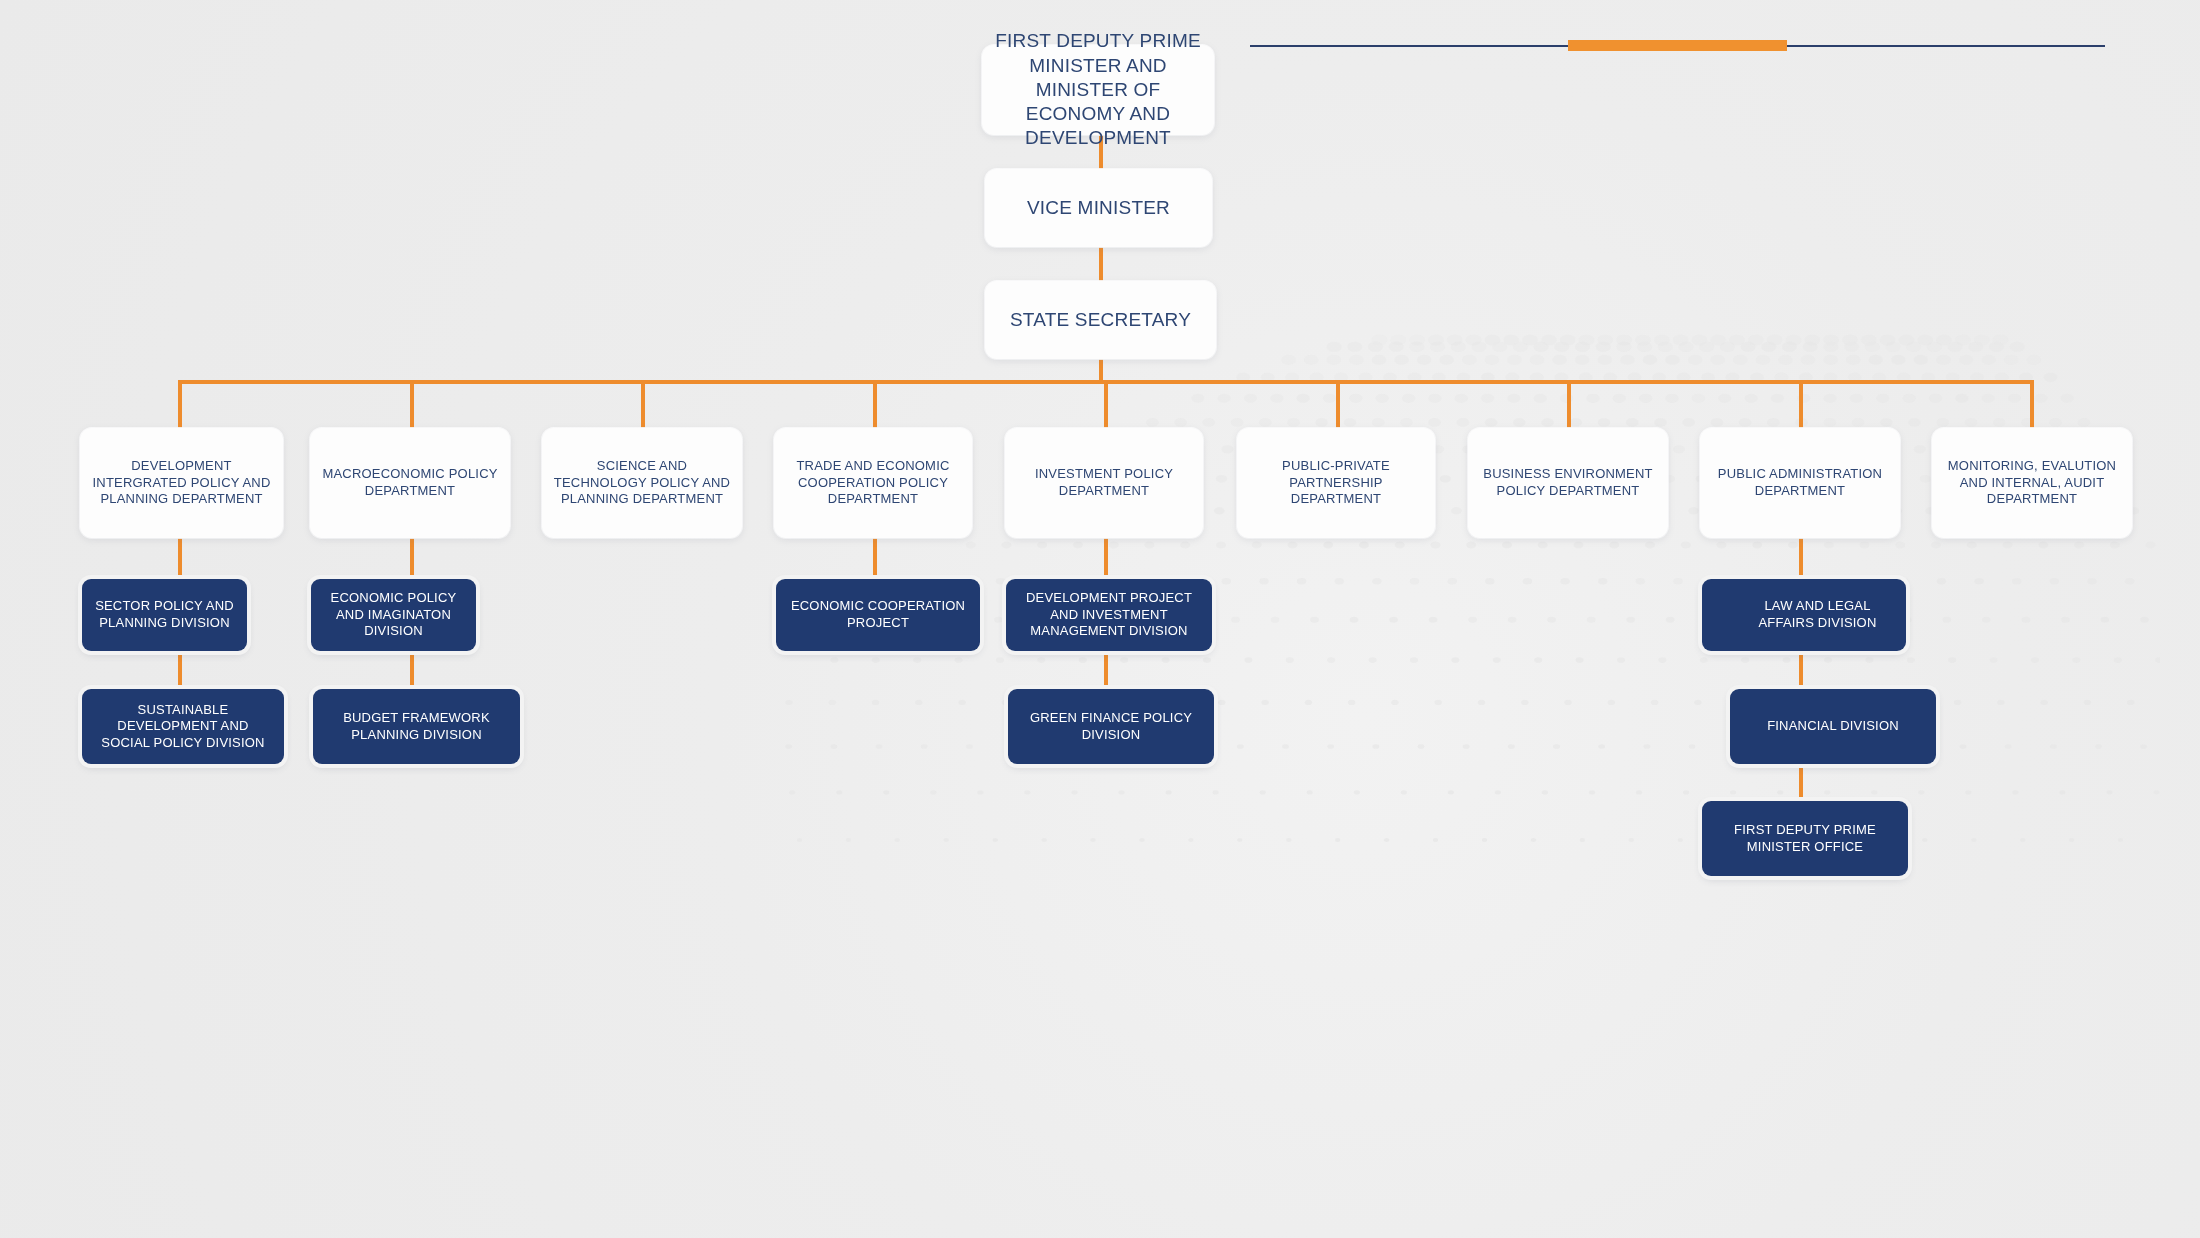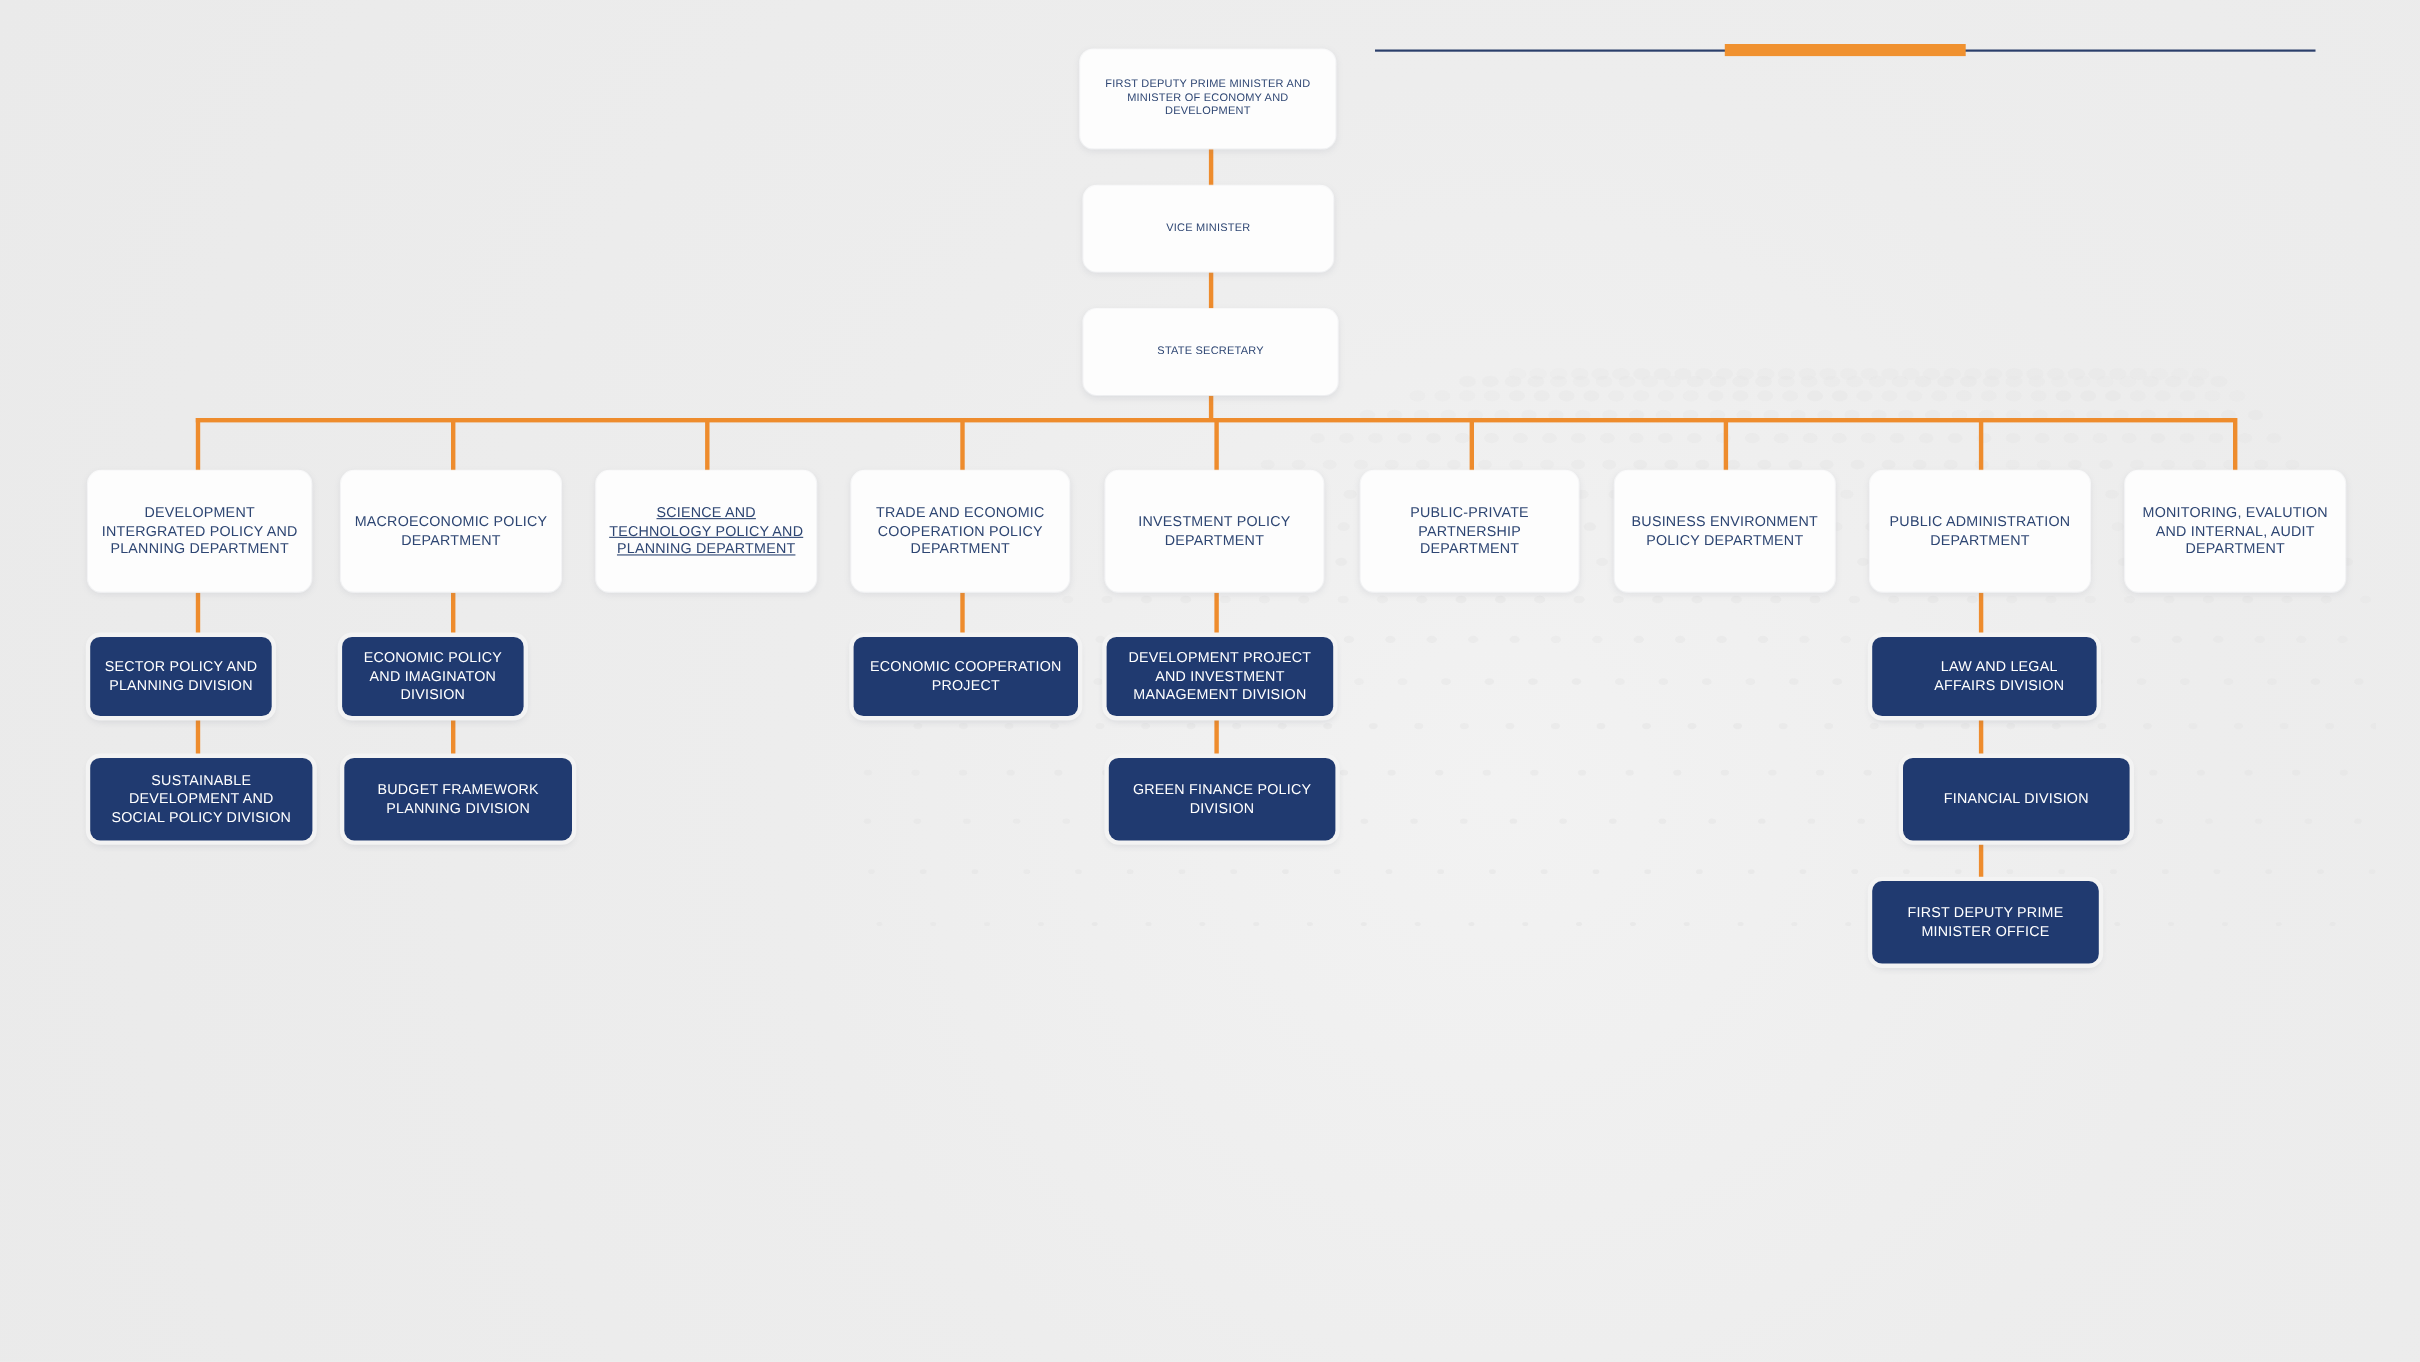--- a/index.html
+++ b/index.html
@@ -61,21 +61,21 @@
   .node .label { display:block; padding:0 10px; }
 
   
   .node-exec, .node-dept {
     background:#fdfdfd;
     border-radius:12px;
     color:#2e4673;
     box-shadow:0 2px 7px rgba(120,125,140,.16),
                0 0 0 1px rgba(255,255,255,.9);
   }
-  .node-exec { font-size:10px; font-weight:400; }
+  .node-exec { font-size:19px; font-weight:400; }
   .node-dept { font-size:13px;  font-weight:400; }
 
   
   .node-div {
     background:#203a70;
     border-radius:9px;
     color:#ffffff;
     font-size:13px;
     font-weight:400;
     box-shadow:0 0 0 4px #f3f3f3,
@@ -707,21 +707,21 @@
   </div>
 
   <div class="node node-dept" style="left:80px; top:428px; width:203px; height:110px;">
     <span class="label">DEVELOPMENT INTERGRATED POLICY AND PLANNING DEPARTMENT</span>
   </div>
 
   <div class="node node-dept" style="left:310px; top:428px; width:200px; height:110px;">
     <span class="label">MACROECONOMIC POLICY DEPARTMENT</span>
   </div>
 
-  <div class="node node-dept" style="left:542px; top:428px; width:200px; height:110px;text-decoration:underline;">
+  <div class="node node-dept" style="left:542px; top:428px; width:200px; height:110px;">
     <span class="label">SCIENCE AND TECHNOLOGY POLICY AND PLANNING DEPARTMENT</span>
   </div>
 
   <div class="node node-dept" style="left:774px; top:428px; width:198px; height:110px;">
     <span class="label">TRADE AND ECONOMIC COOPERATION POLICY DEPARTMENT</span>
   </div>
 
   <div class="node node-dept" style="left:1005px; top:428px; width:198px; height:110px;">
     <span class="label">INVESTMENT POLICY DEPARTMENT</span>
   </div>

